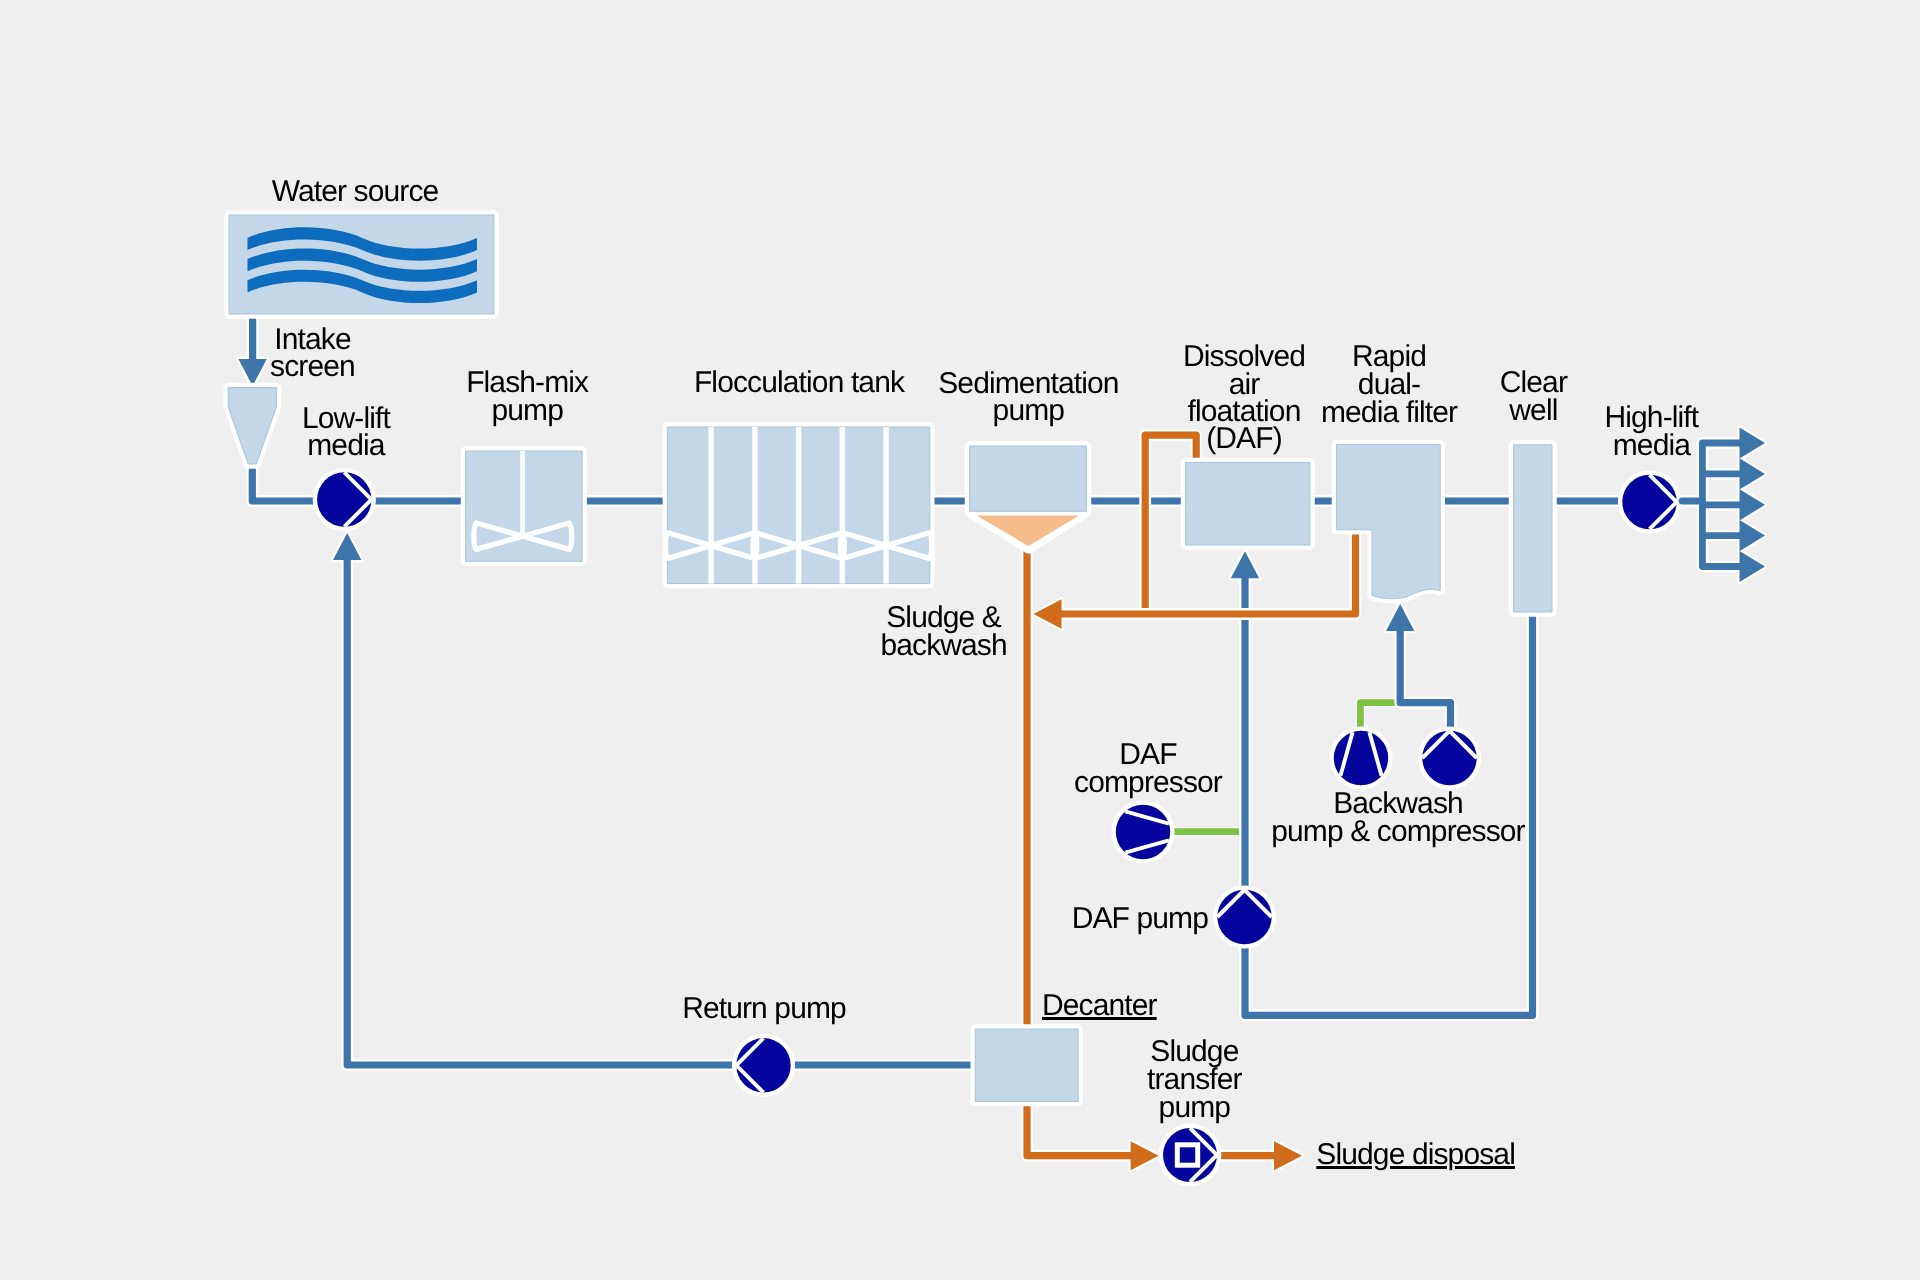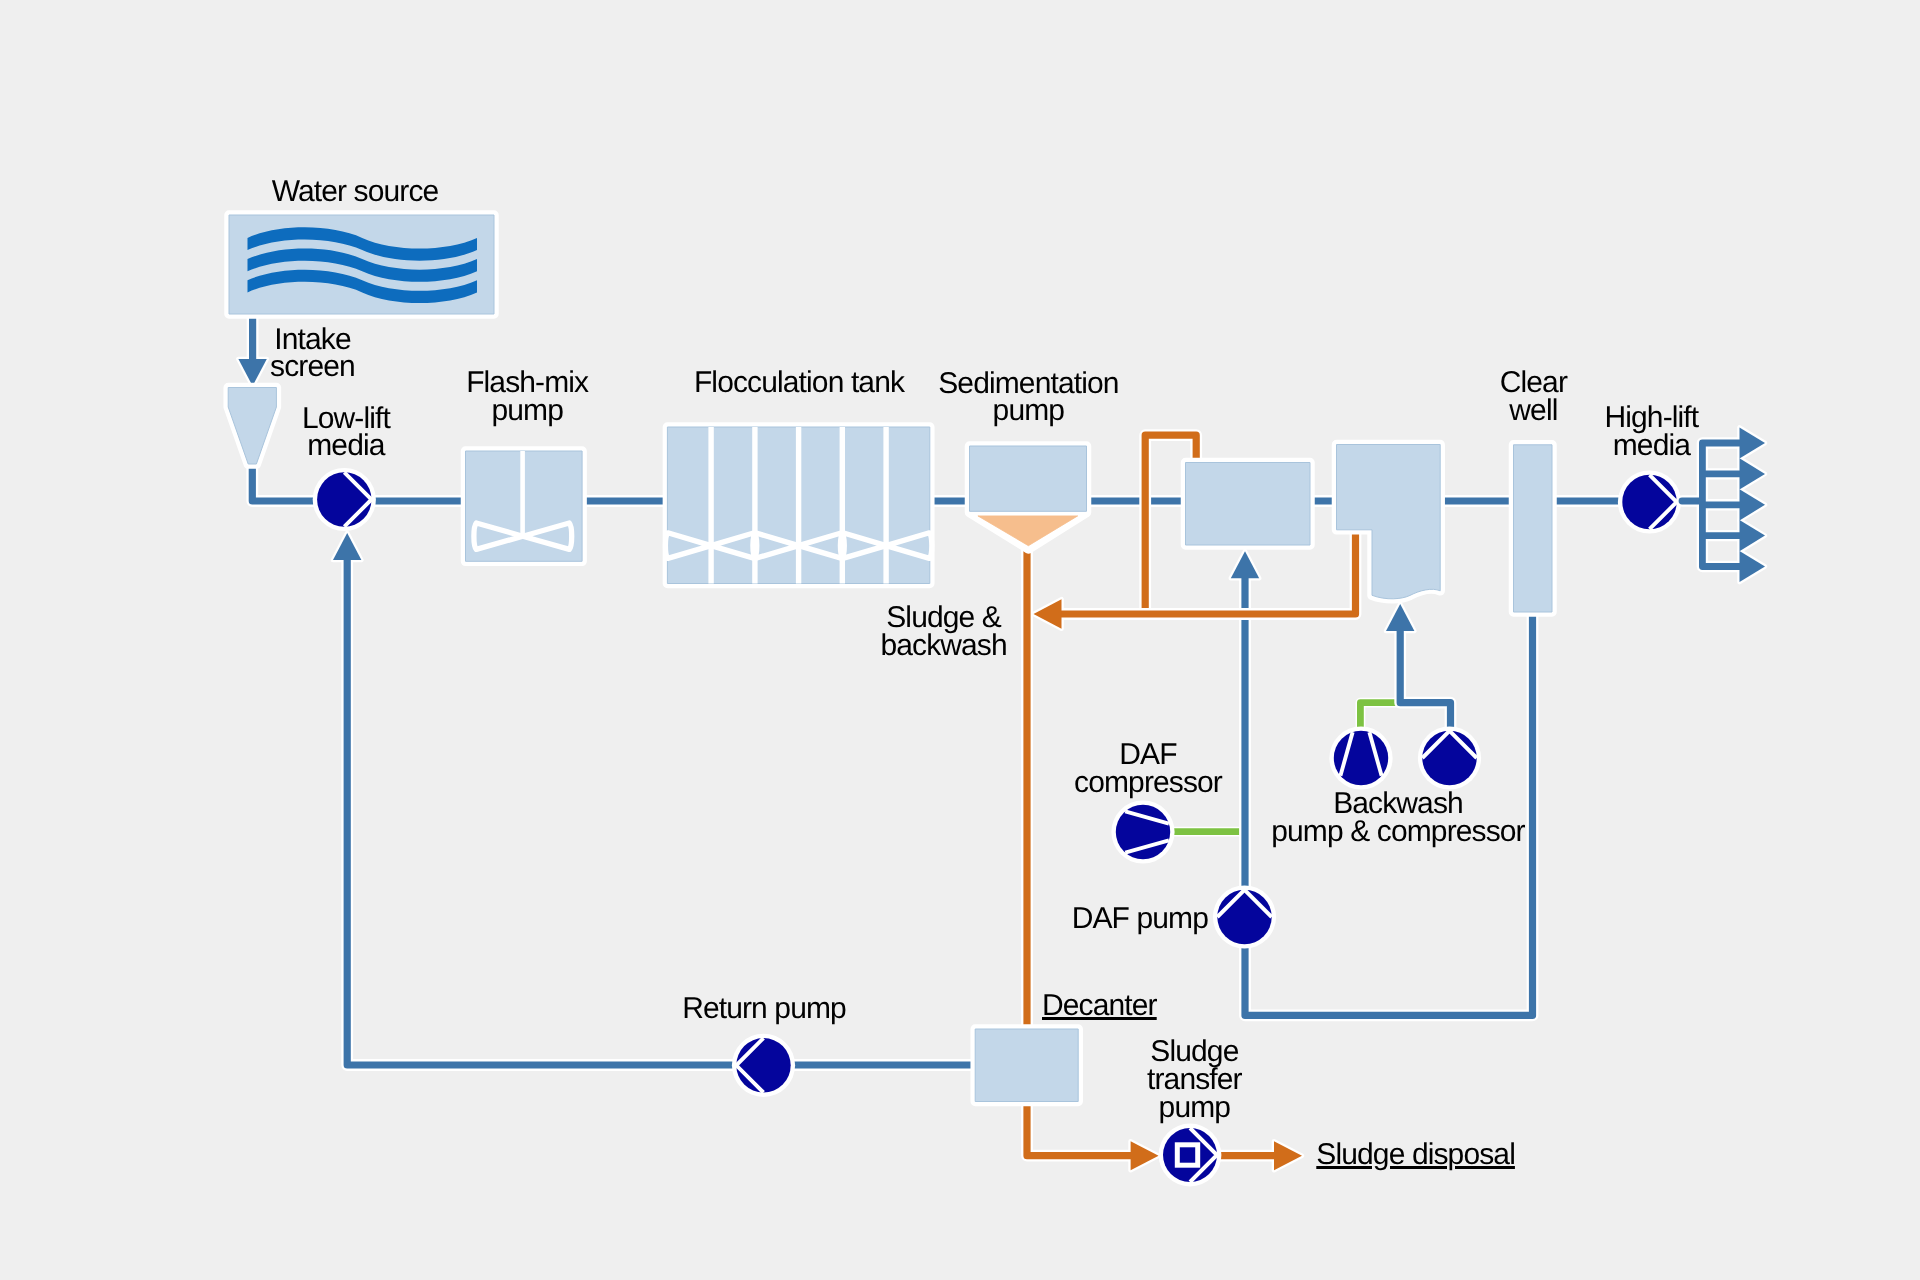--- a/index.html
+++ b/index.html
@@ -187,20 +187,27 @@
 <div class="lbl c" style="left:355.0px;top:178.22px;line-height:28.0px">Water source</div>
 <div class="lbl c" style="left:312.5px;top:327.17px;line-height:26.9px">Intake
 screen</div>
 <div class="lbl c" style="left:345.9px;top:404.57px;line-height:27.7px">Low-lift
 media</div>
 <div class="lbl c" style="left:527.2px;top:369.32px;line-height:27.4px">Flash-mix
 pump</div>
 <div class="lbl c" style="left:799.0px;top:369.02px;line-height:28.0px">Flocculation tank</div>
 <div class="lbl c" style="left:1028.4px;top:369.52px;line-height:27.4px">Sedimentation
 pump</div>
+<div class="lbl c" style="left:1244.0px;top:343.22px;line-height:27.4px">Dissolved
+air
+floatation
+(DAF)</div>
+<div class="lbl c" style="left:1389.0px;top:342.62px;line-height:28.2px">Rapid
+dual-
+media filter</div>
 <div class="lbl c" style="left:1533.4px;top:369.42px;line-height:27.6px">Clear
 well</div>
 <div class="lbl c" style="left:1651.4px;top:404.02px;line-height:27.8px">High-lift
 media</div>
 <div class="lbl c" style="left:943.6px;top:604.17px;line-height:28.1px">Sludge &amp;
 backwash</div>
 <div class="lbl c" style="left:1148.0px;top:740.87px;line-height:28.1px">DAF
 compressor</div>
 <div class="lbl c" style="left:1398.0px;top:789.72px;line-height:28.2px">Backwash
 pump &amp; compressor</div>

